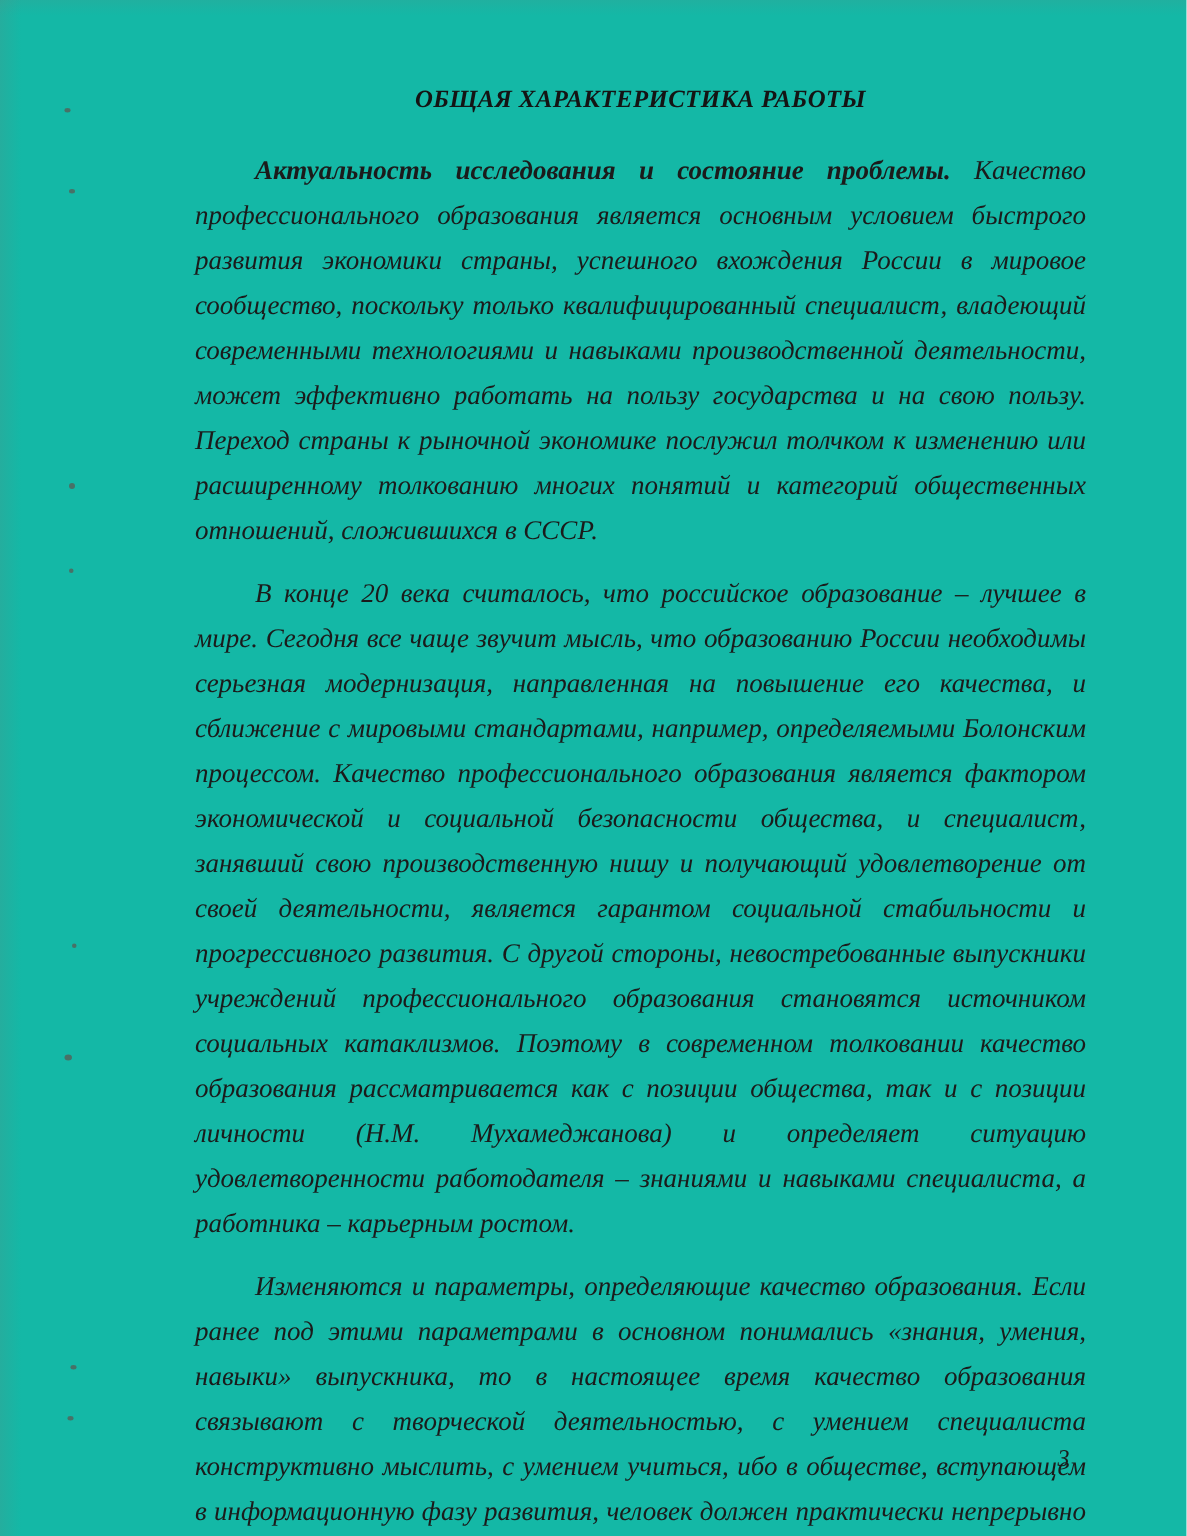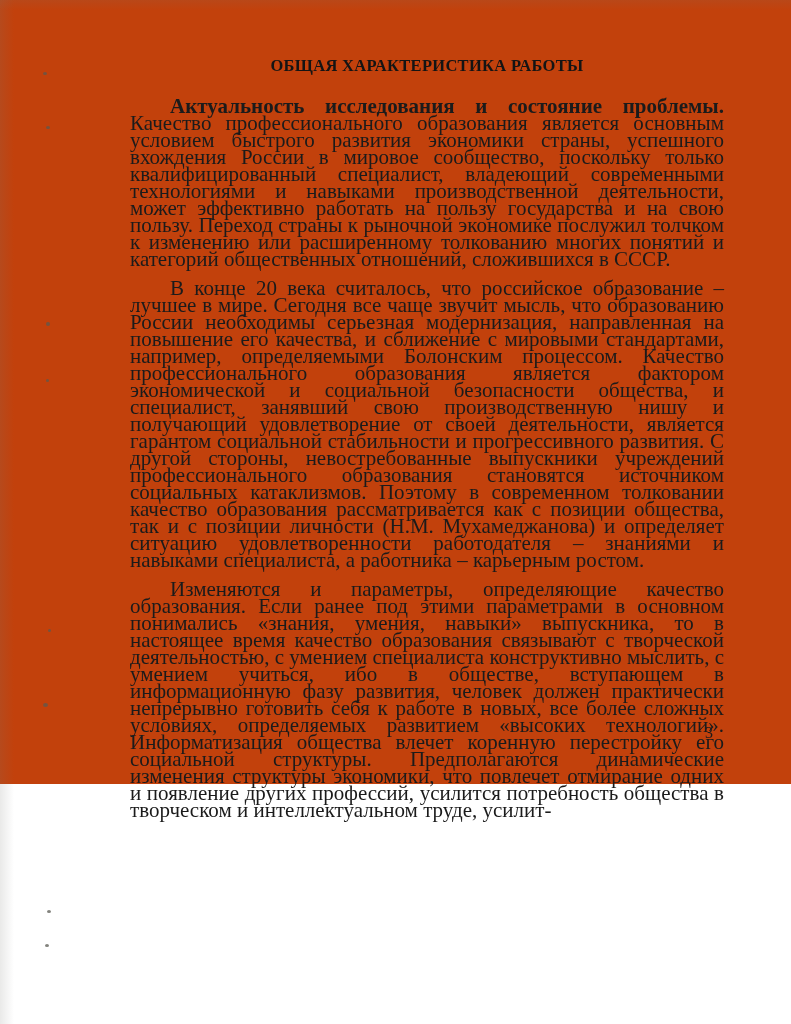--- a/index.html
+++ b/index.html
@@ -12,42 +12,43 @@
     height: 1024px;
     font-family: "Liberation Serif", serif;
     color: #1a1a1a;
     position: relative;
     overflow: hidden;
   }
   .page {
     position: absolute;
     left: 0; top: 0;
     width: 791px;
-    height: 784px;
-    background: #c2410c;
+    height: 1024px;
+    background: #14b8a6;
+    font-style: italic;
   }
   .content {
     position: absolute;
     left: 130px;
     top: 56px;
     width: 594px;
   }
   .doc-title {
     text-align: center;
     font-weight: bold;
     font-size: 16.5px;
     letter-spacing: 0.3px;
     margin: 0 0 22px 0;
     color: #141414;
   }
   .para {
     text-align: justify;
     text-justify: inter-word;
-    font-size: 21px;
-    line-height: 17px;
+    font-size: 18px;
+    line-height: 30px;
     margin: 0 0 0 0;
     text-indent: 40px;
     color: #1b1b1b;
     hyphens: manual;
   }
   .para + .para { margin-top: 12px; }
   .lead {
     font-weight: bold;
   }
   .page-number {

